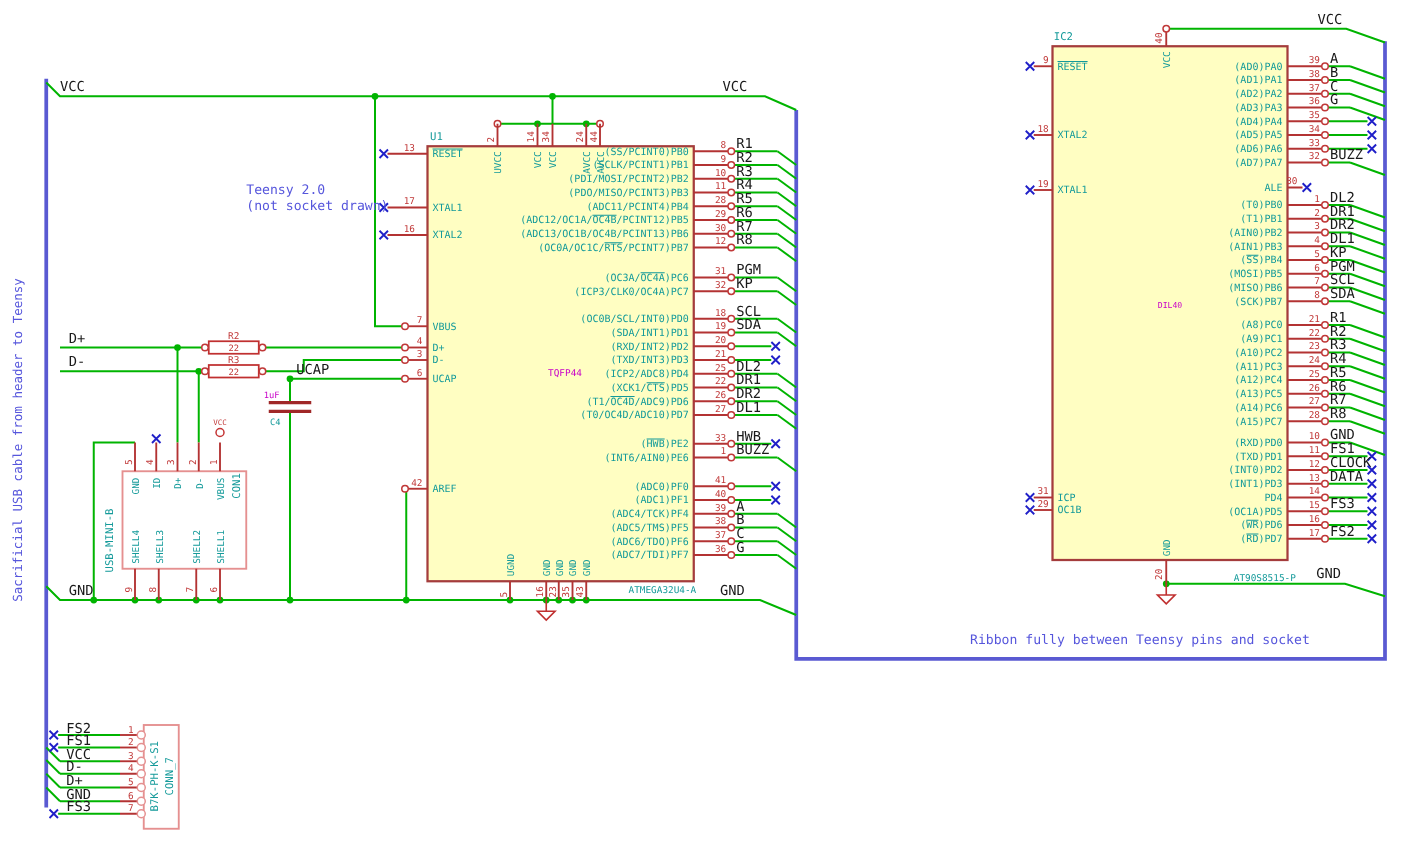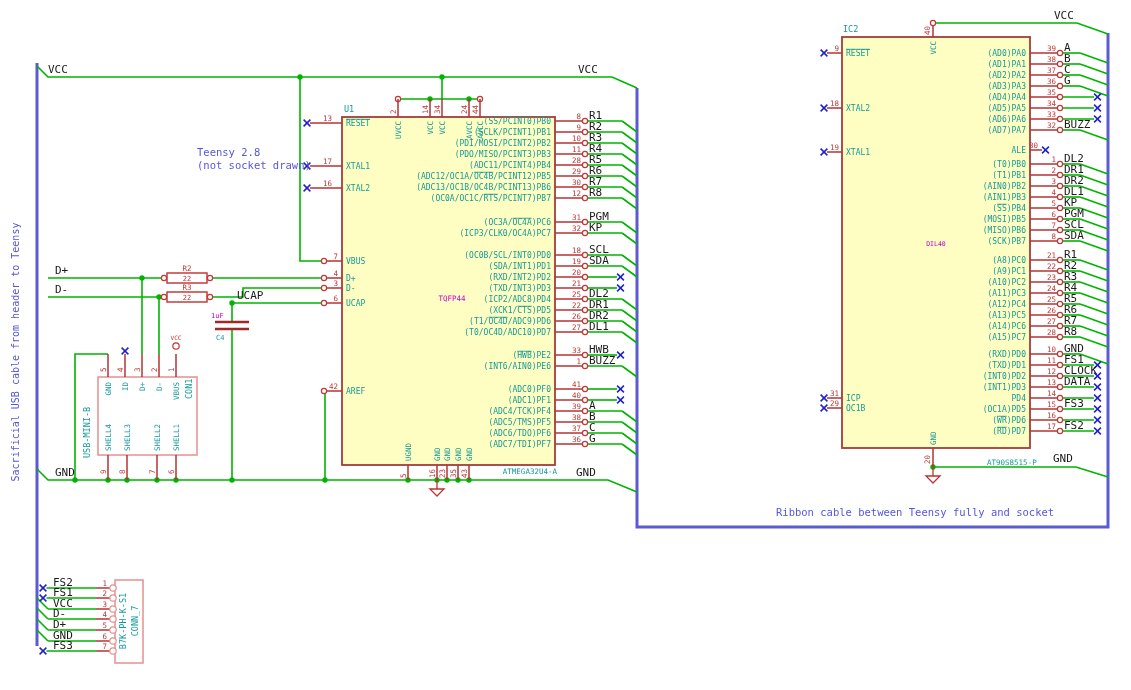--- a/index.html
+++ b/index.html
@@ -674,18 +674,18 @@
         <text x="187" y="300" font-size="7" fill="#c03838" text-anchor="middle"><tspan>22</tspan></text>
       </g>
       <g>
         <line x1="215" y1="322" x2="249" y2="322" stroke="#a02828" stroke-width="2.6"></line>
         <line x1="215" y1="329" x2="249" y2="329" stroke="#a02828" stroke-width="2.6"></line>
         <text x="211" y="318" font-size="7" fill="#c800c8" text-anchor="start"><tspan>1uF</tspan></text>
         <text x="216" y="340" font-size="7" fill="#149a9a" text-anchor="start"><tspan>C4</tspan></text>
       </g>
     </svg>
   <div class="note" style="left:197px;top:146px">
-    <div>Teensy 2.8</div>
+    <div>Teensy 2.0</div>
     <div>(not socket drawn)</div>
   </div>
-  <div class="note" style="left:776px;top:506px">Ribbon cable between Teensy fully and socket</div>
+  <div class="note" style="left:776px;top:506px">Ribbon fully between Teensy pins and socket</div>
   <div class="note-vert" style="left:15px;top:352px">Sacrificial USB cable from header to Teensy</div>
 </div>
 
 </body></html>

